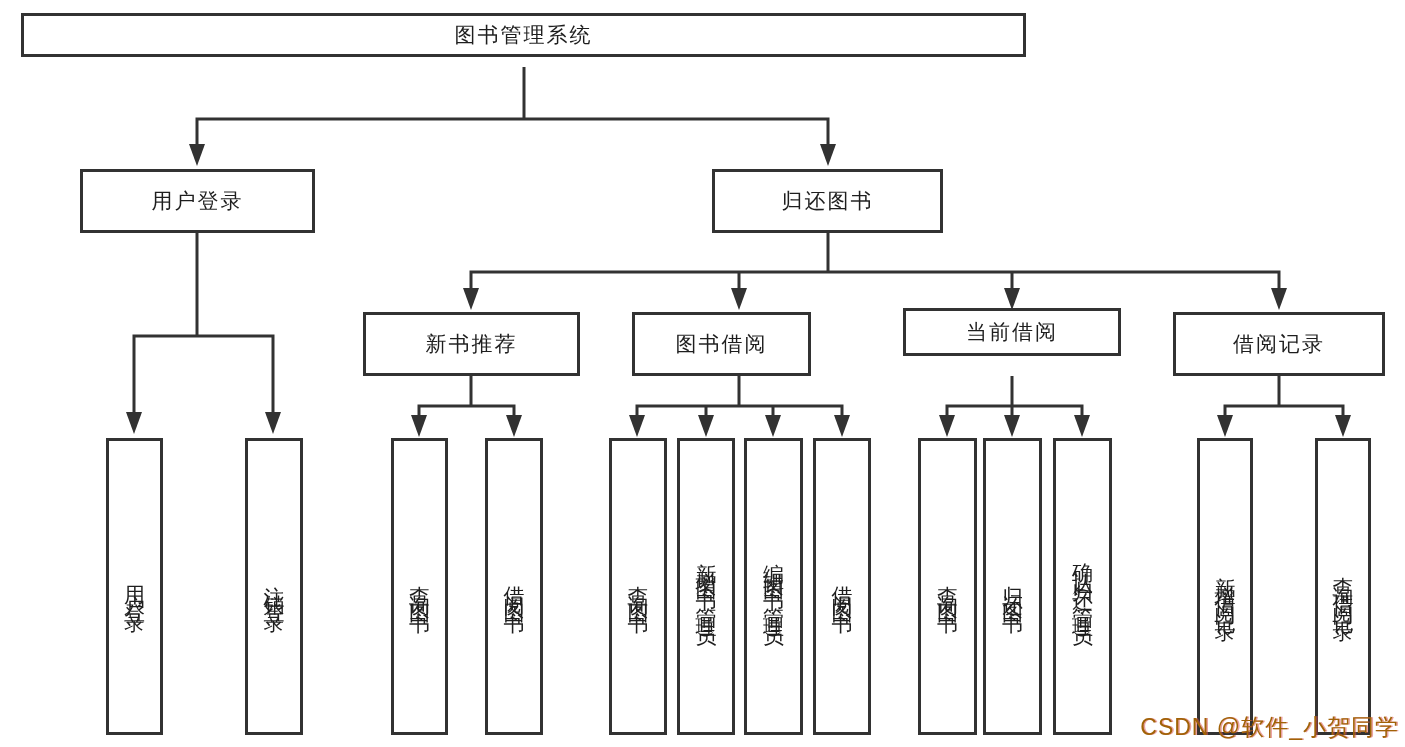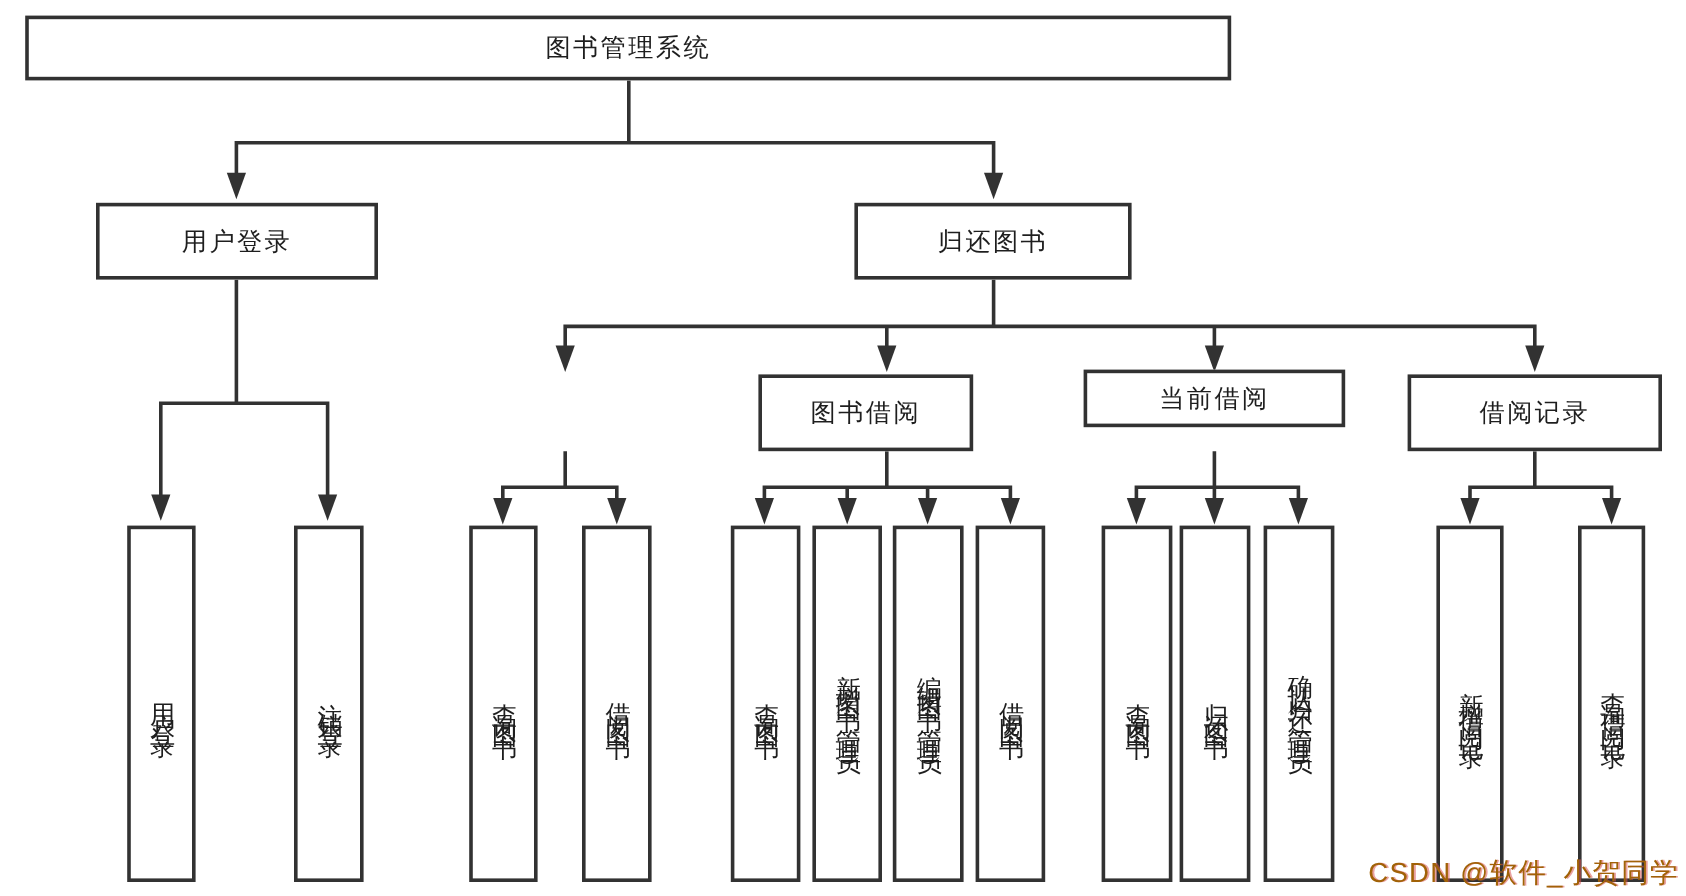--- a/index.html
+++ b/index.html
@@ -25,21 +25,21 @@
   .hbox { font-size: 21px; letter-spacing: 2px; }
   .vbox {
     writing-mode: vertical-rl;
     text-orientation: mixed;
     font-size: 21px;
     letter-spacing: 9px;
     top: 438px;
     height: 297px;
   }
   
-  .n-root    { left: 21px;   top: 13px;  width: 1005px; height: 54px; }
+  .n-root    { left: 21px;   top: 13px;  width: 1005px; height: 44px; }
   .n-login   { left: 80px;   top: 169px; width: 235px;  height: 64px; }
   .n-mgmt    { left: 712px;  top: 169px; width: 231px;  height: 64px; }
   .n-newrec  { left: 363px;  top: 312px; width: 217px;  height: 64px; }
   .n-borrow  { left: 632px;  top: 312px; width: 179px;  height: 64px; }
   .n-current { left: 903px;  top: 308px; width: 218px;  height: 48px; }
   .n-records { left: 1173px; top: 312px; width: 212px;  height: 64px; }
   
   .lf-1  { left: 106px;  width: 57px; }
   .lf-2  { left: 245px;  width: 58px; }
   .lf-3  { left: 391px;  width: 57px; }
@@ -113,20 +113,21 @@
       <use href="#ah" transform="translate(1225,437)"></use>
       <use href="#ah" transform="translate(1343,437)"></use>
     </g>
   </svg>
 
   <div class="node hbox n-root">图书管理系统</div>
 
   <div class="node hbox n-login">用户登录</div>
   <div class="node hbox n-mgmt">归还图书</div>
 
+  <div class="node hbox n-newrec">新书推荐</div>
   <div class="node hbox n-borrow">图书借阅</div>
   <div class="node hbox n-current">当前借阅</div>
   <div class="node hbox n-records">借阅记录</div>
 
   <div class="node vbox lf-1">用户登录</div>
   <div class="node vbox lf-2">注销登录</div>
 
   <div class="node vbox lf-3">查询图书</div>
   <div class="node vbox lf-4">借阅图书</div>
 

